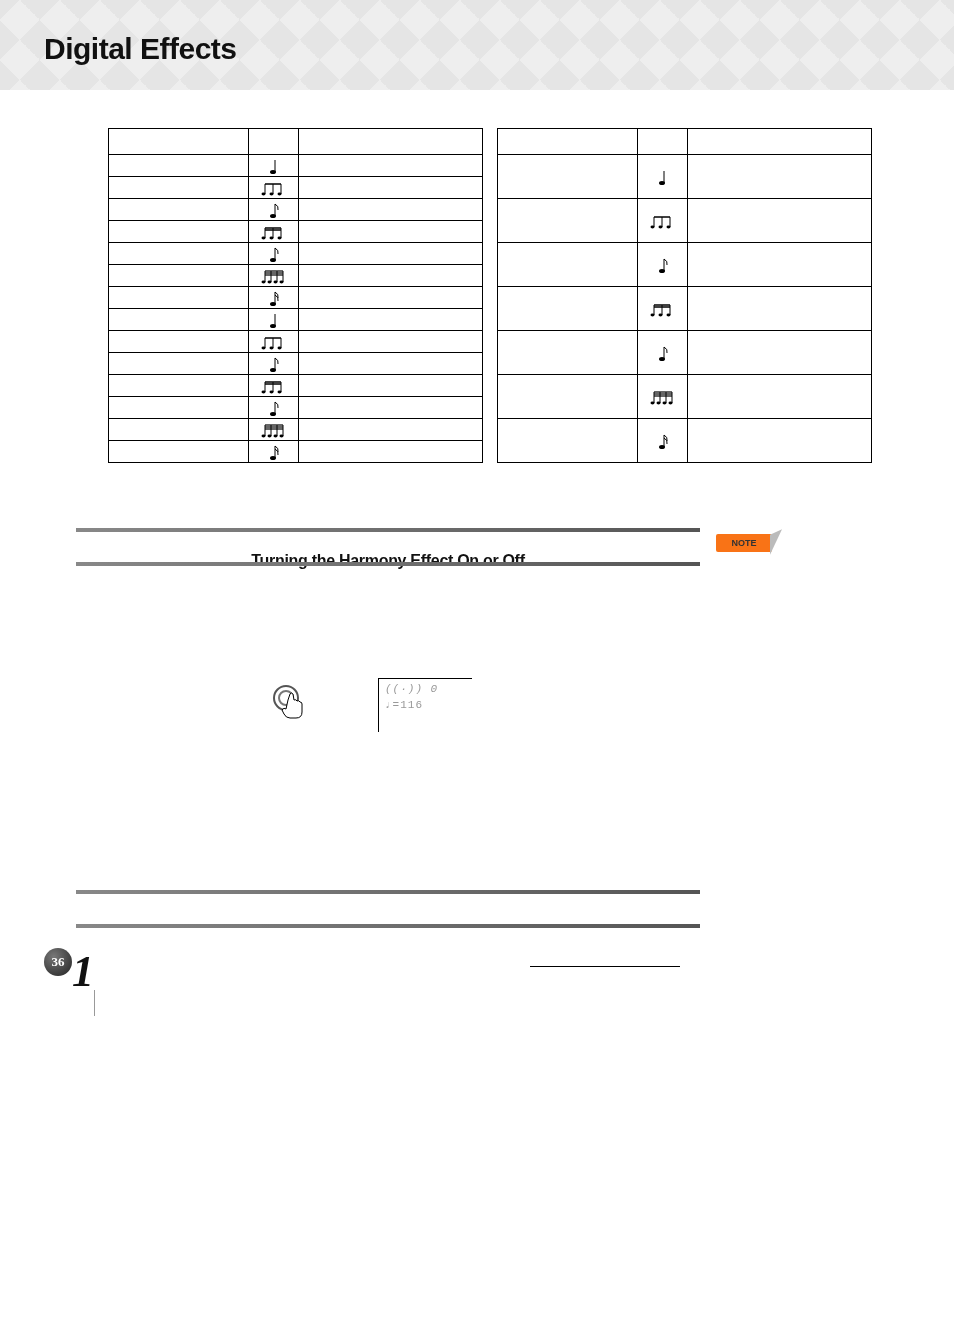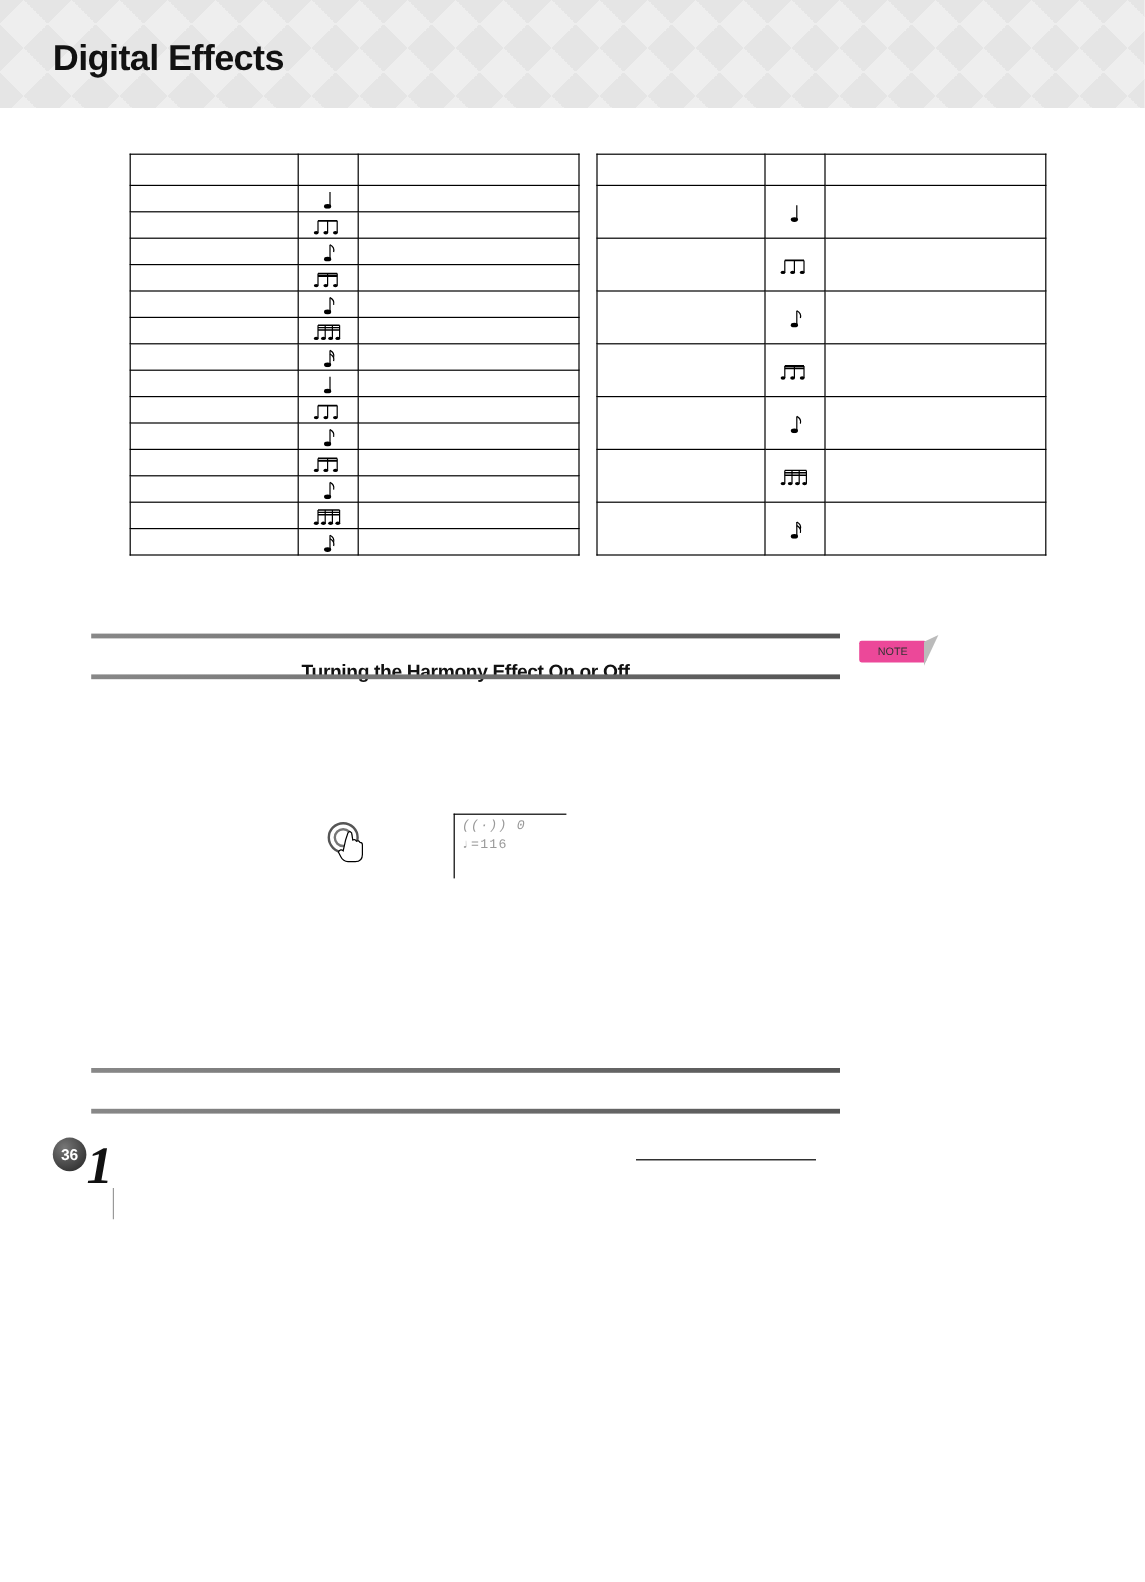--- a/index.html
+++ b/index.html
@@ -87,27 +87,27 @@
     color: #111;
     letter-spacing: -0.3px;
     margin-top: 16px;
   }
   .note-box {
     position: absolute;
     top: 534px;
     left: 716px;
     width: 56px;
     height: 18px;
-    background: #ec4899;
+    background: #f97316;
     border-radius: 2px;
     display: flex;
     align-items: center;
     justify-content: center;
     font-size: 9px;
-    font-weight: normal;
+    font-weight: bold;
     color: #333;
   }
   .note-flap {
     position: absolute;
     top: 532px;
     left: 770px;
     width: 0; height: 0;
     border-left: 12px solid #bbb;
     border-bottom: 20px solid transparent;
     transform: skewY(-25deg);
@@ -187,20 +187,21 @@
     width: 28px;
     height: 28px;
     border-radius: 50%;
     background: radial-gradient(circle at 35% 30%, #777, #222);
     color: #fff;
     font-size: 13px;
     font-weight: bold;
     display: flex;
     align-items: center;
     justify-content: center;
+    font-family: Liberation Serif, serif;
   }
 </style>
 </head>
 <body>
 
 <svg width="0" height="0" style="position:absolute">
   <defs>
     <g id="n-quarter">
         <line x1="8" y1="2" x2="8" y2="14" stroke="#000" stroke-width="1"></line>
         <ellipse cx="6" cy="14" rx="3" ry="2" fill="#000"></ellipse>

